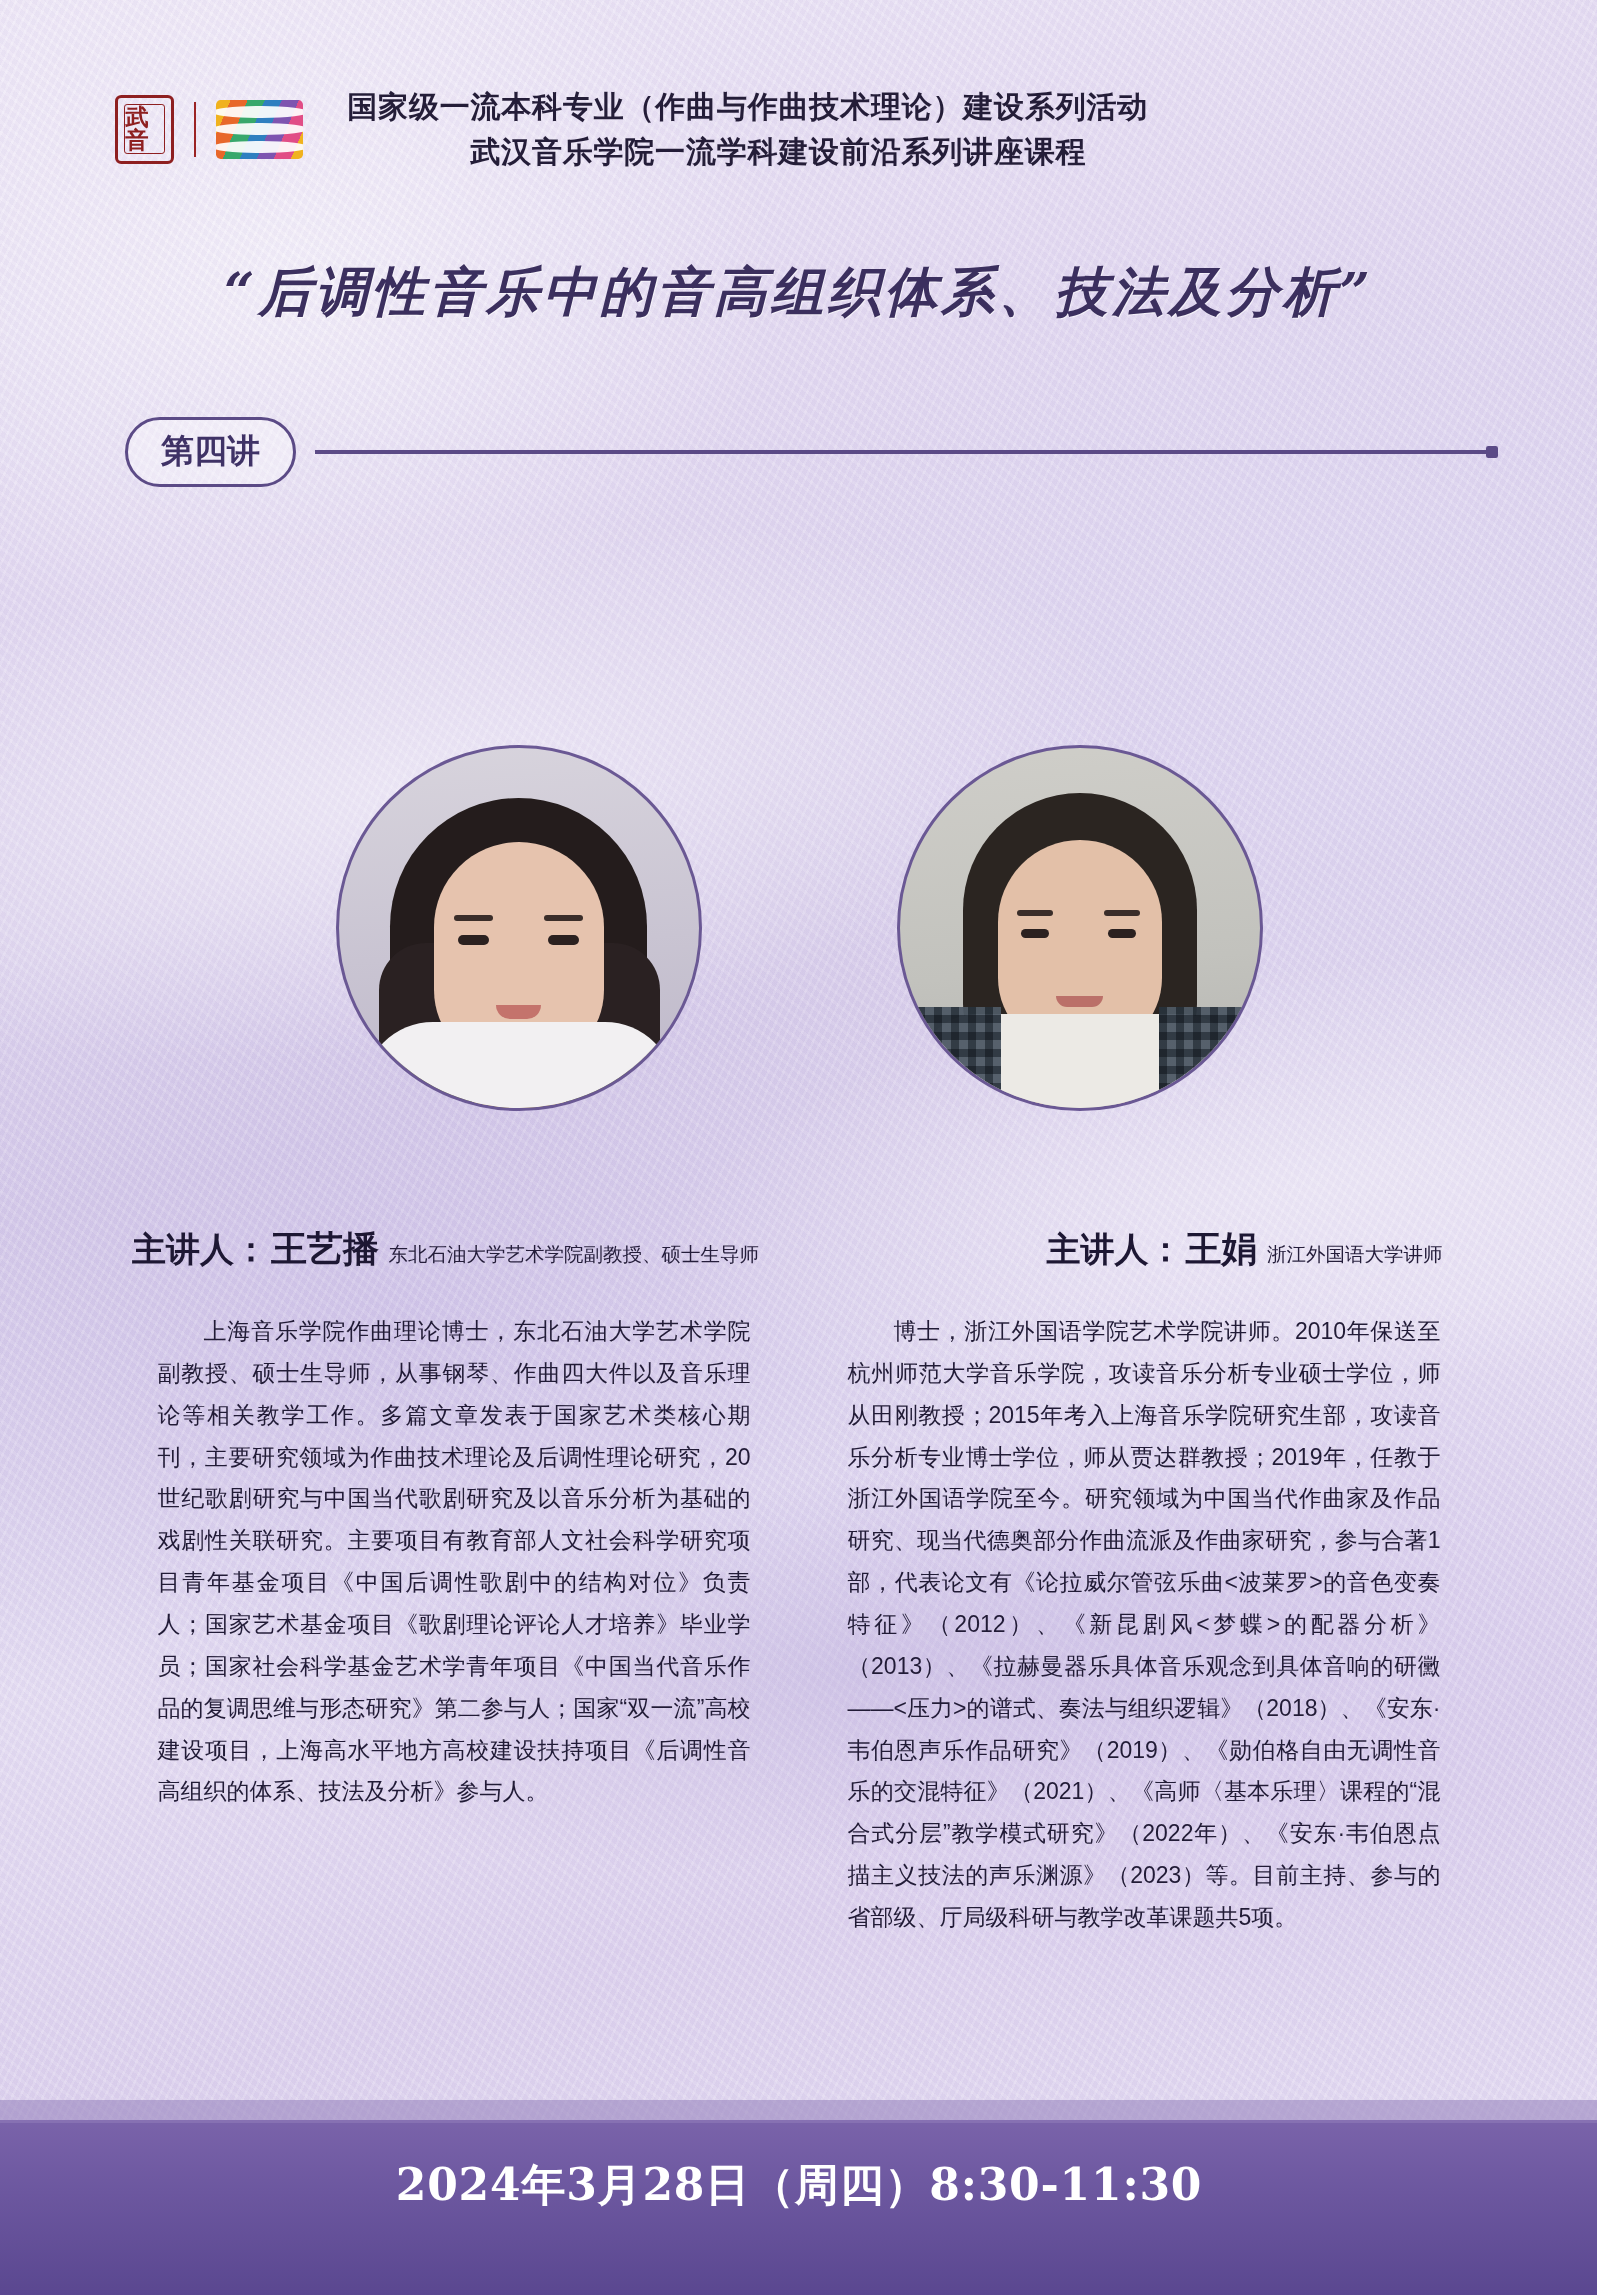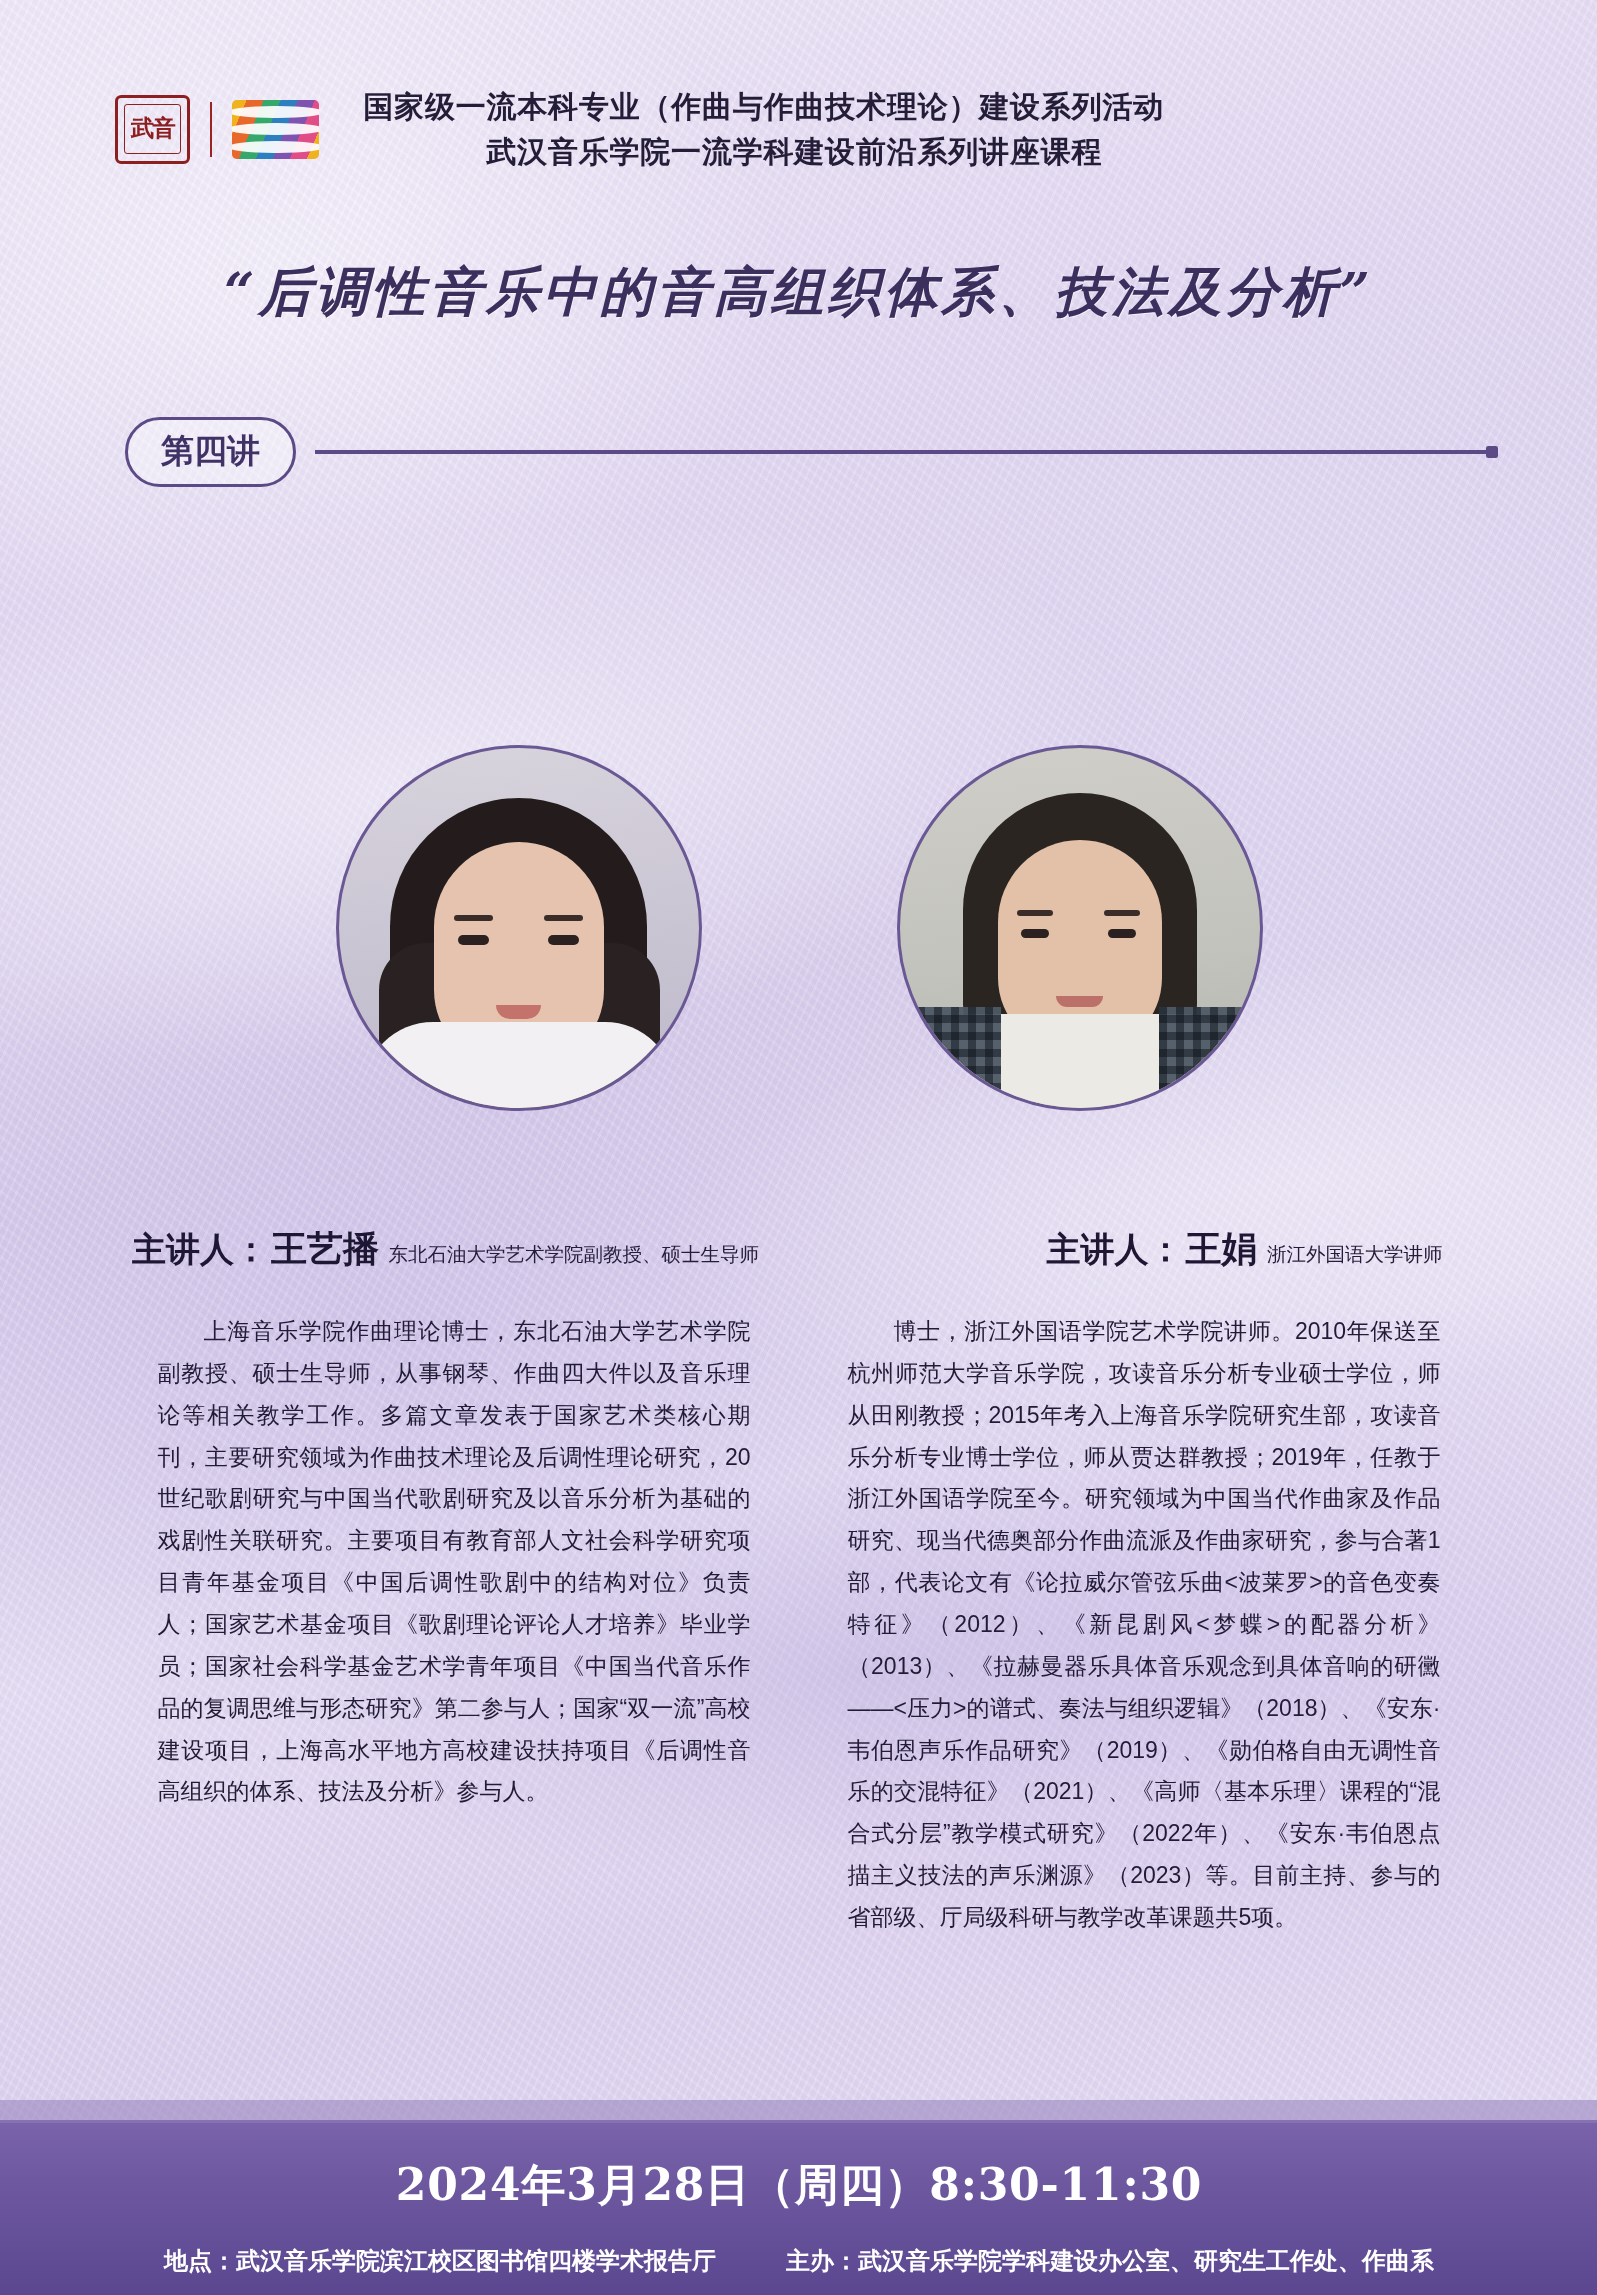--- a/index.html
+++ b/index.html
@@ -62,21 +62,21 @@
     padding-left: 115px;
     box-sizing: border-box;
   }
   .logo-group {
     display: flex;
     align-items: center;
     gap: 20px;
     flex: 0 0 auto;
   }
   .seal-logo {
-    width: 75px;
+    width: 59px;
     height: 69px;
     border: 3.1px solid #8e1f20;
     border-radius: 6.2px;
     position: relative;
     box-sizing: border-box;
   }
   .seal-logo .inner {
     position: absolute;
     inset: 6.2px;
     border: 1.6px solid #8e1f20;
@@ -511,20 +511,16 @@
     </div>
   </div>
 
   <div class="bios layer">
     <div class="bio">上海音乐学院作曲理论博士，东北石油大学艺术学院副教授、硕士生导师，从事钢琴、作曲四大件以及音乐理论等相关教学工作。多篇文章发表于国家艺术类核心期刊，主要研究领域为作曲技术理论及后调性理论研究，20世纪歌剧研究与中国当代歌剧研究及以音乐分析为基础的戏剧性关联研究。主要项目有教育部人文社会科学研究项目青年基金项目《中国后调性歌剧中的结构对位》负责人；国家艺术基金项目《歌剧理论评论人才培养》毕业学员；国家社会科学基金艺术学青年项目《中国当代音乐作品的复调思维与形态研究》第二参与人；国家“双一流”高校建设项目，上海高水平地方高校建设扶持项目《后调性音高组织的体系、技法及分析》参与人。</div>
     <div class="bio right">博士，浙江外国语学院艺术学院讲师。2010年保送至杭州师范大学音乐学院，攻读音乐分析专业硕士学位，师从田刚教授；2015年考入上海音乐学院研究生部，攻读音乐分析专业博士学位，师从贾达群教授；2019年，任教于浙江外国语学院至今。研究领域为中国当代作曲家及作品研究、现当代德奥部分作曲流派及作曲家研究，参与合著1部，代表论文有《论拉威尔管弦乐曲&lt;波莱罗&gt;的音色变奏特征》（2012）、《新昆剧风&lt;梦蝶&gt;的配器分析》（2013）、《拉赫曼器乐具体音乐观念到具体音响的研黴——&lt;压力&gt;的谱式、奏法与组织逻辑》（2018）、《安东·韦伯恩声乐作品研究》（2019）、《勋伯格自由无调性音乐的交混特征》（2021）、《高师〈基本乐理〉课程的“混合式分层”教学模式研究》（2022年）、《安东·韦伯恩点描主义技法的声乐渊源》（2023）等。目前主持、参与的省部级、厅局级科研与教学改革课题共5项。</div>
   </div>
 
   <div class="footer-band">
     <div class="footer-date">2024年3月28日（周四）8:30-11:30</div>
-    <div class="footer-meta">
-      <span>地点：武汉音乐学院滨江校区图书馆四楼学术报告厅</span>
-      <span>主办：武汉音乐学院学科建设办公室、研究生工作处、作曲系</span>
-    </div>
   </div>
 
 </div>
 
 
 </body></html>

